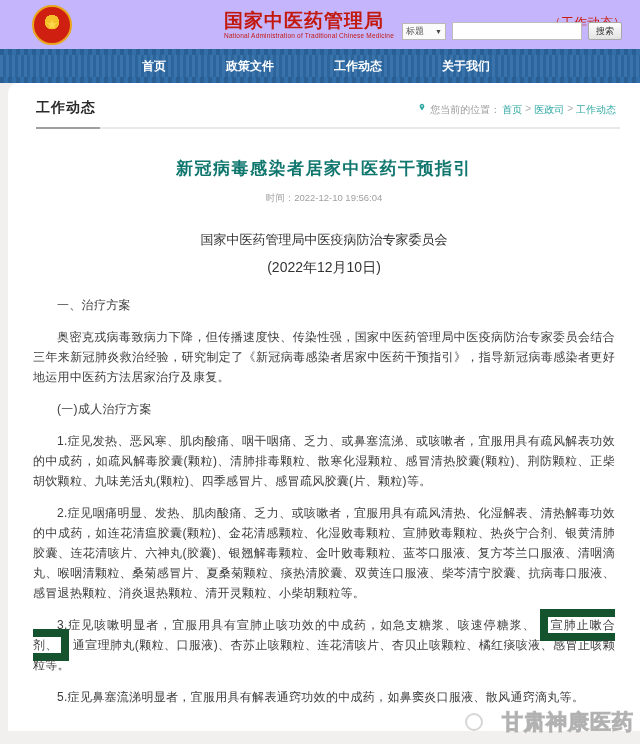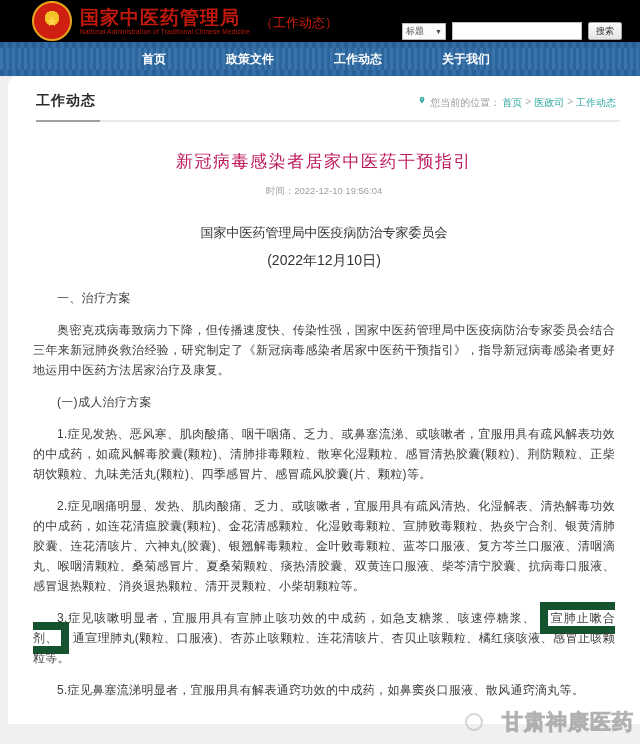--- a/index.html
+++ b/index.html
@@ -6,21 +6,21 @@
   html,body { width:640px; height:744px; }
   body {
     font-family:"Liberation Sans","DejaVu Sans",sans-serif;
     background:#f1f0ee;
     position:relative;
     overflow:hidden;
     color:#3a3a3a;
   }
 
   
-  .header { height:42px; background:#000000; display:flex; align-items:center; padding:0 14px; position:relative; }
+  .header { height:49px; background:#c4b5fd; display:flex; align-items:center; padding:0 14px; position:relative;justify-content:space-between; }
   .emblem {
     width:40px; height:40px; border-radius:50%;
     background:radial-gradient(circle at 50% 42%, #f5c028 0 26%, #cf1f10 27% 100%);
     border:2px solid #e8a61c;
     display:flex; align-items:center; justify-content:center;
     flex:0 0 auto; margin:0 8px 0 18px;
   }
   .emblem::before { content:"★"; color:#ffd84d; font-size:13px; line-height:1; }
   .brand { display:flex; flex-direction:column; justify-content:center; }
   .brand-title { color:#c3190d; font-weight:bold; font-size:19px; letter-spacing:1px; line-height:1.15; }
@@ -53,21 +53,21 @@
   .card-head { display:flex; justify-content:space-between; align-items:flex-end; padding:0 24px 0 28px; }
   .card-title { font-size:14px; font-weight:bold; color:#2b2b2b; letter-spacing:1px; }
   .crumbs { display:flex; align-items:flex-start; gap:2px; font-size:10px; color:#9a9a9a; }
   .pin { width:8px; height:8px; margin-right:2px; }
   .crumb-link { color:#2fa8a2; cursor:pointer; }
   .crumb-sep { color:#b0b0b0; padding:0 1px; }
   .divider { margin:10px 20px 0 28px; height:2px; background:#e9e9e9; position:relative; }
   .divider::before { content:""; position:absolute; left:0; top:0; width:64px; height:2px; background:#9f9f9f; }
 
   
-  .article-title { text-align:center; color:#be185d; font-weight:normal; font-size:17px; letter-spacing:1.5px; margin-top:28px; }
+  .article-title { text-align:center; color:#0f766e; font-weight:bold; font-size:17px; letter-spacing:1.5px; margin-top:28px; }
   .article-date { text-align:center; color:#a0a0a0; font-size:9.5px; margin-top:12px; }
   .committee { text-align:center; font-size:13px; color:#333; margin-top:26px; }
   .committee-date { text-align:center; font-size:14px; color:#333; margin-top:10px; }
   .paras { padding:6px 25px 0 25px; }
   .para {
     font-size:12px; line-height:20px; color:#3c3c3c;
     text-indent:2em; text-align:justify; margin-top:12px; letter-spacing:.3px;
   }
   .hl {
     border:8px solid #14532d; padding:1px 3px; margin:-4px 4px;

